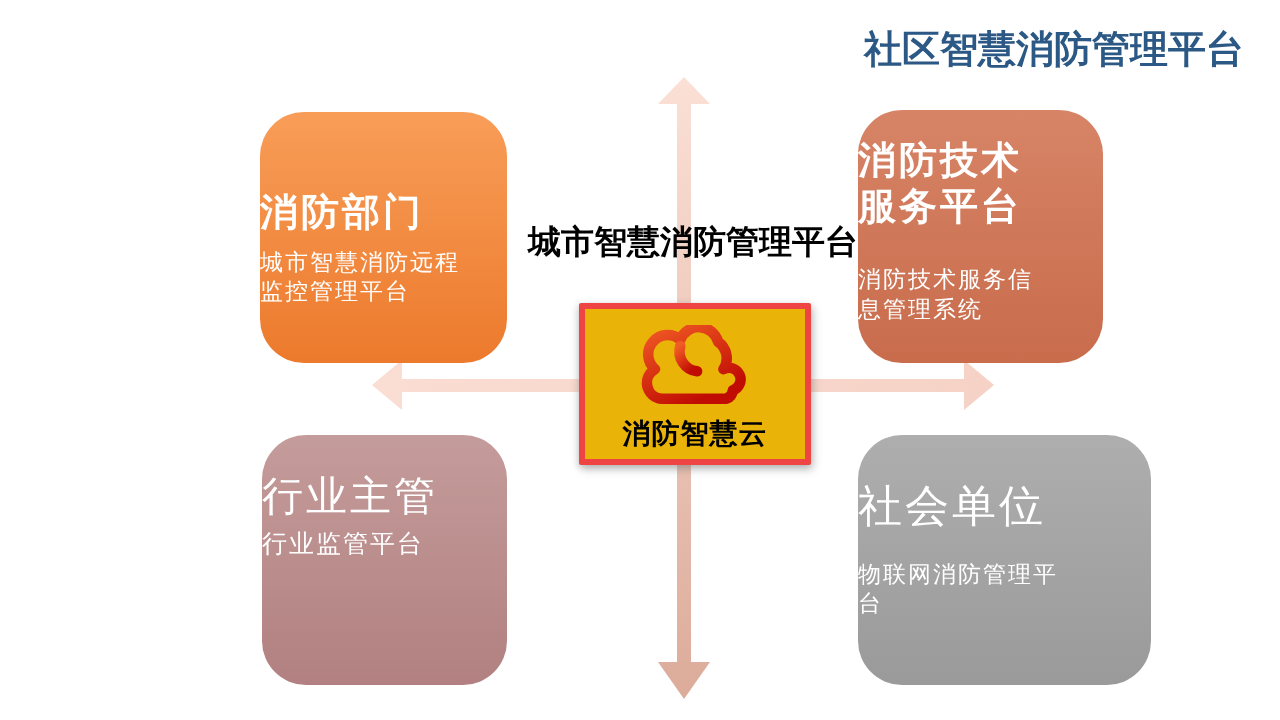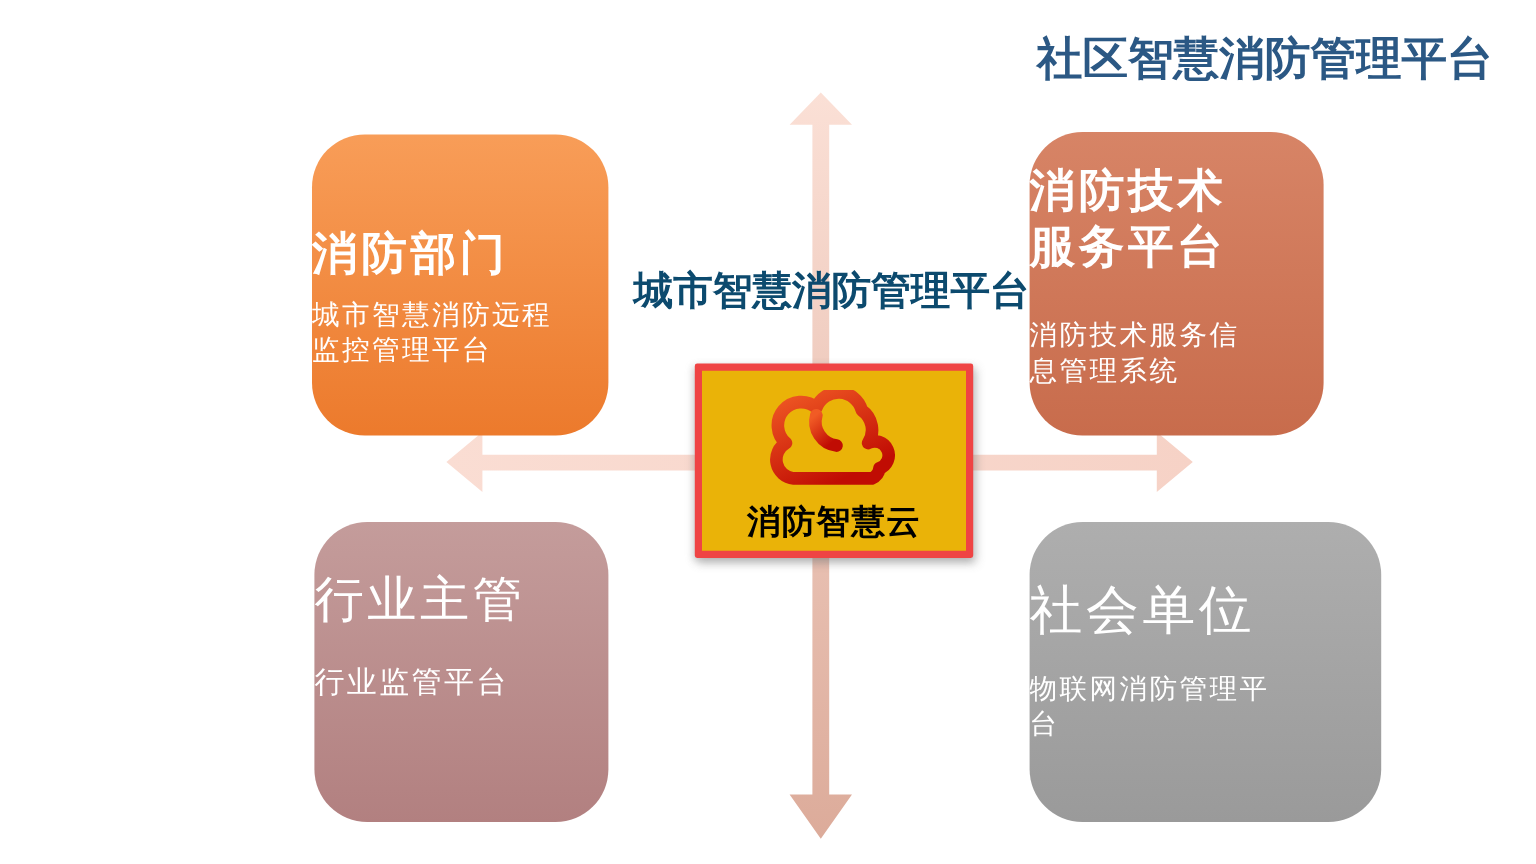--- a/index.html
+++ b/index.html
@@ -19,28 +19,28 @@
   .card-tl{left:260px;top:112px;width:247px;height:251px;padding-top:78px;
            background:linear-gradient(180deg,#F89D58 0%,#EC7A2C 100%);}
   .card-tr{left:858px;top:110px;width:245px;height:253px;padding-top:28px;
            background:linear-gradient(180deg,#D78466 0%,#C86C4C 100%);}
   .card-bl{left:262px;top:435px;width:245px;height:250px;padding-top:40px;
            background:linear-gradient(180deg,#C49C9B 0%,#B28080 100%);}
   .card-br{left:858px;top:435px;width:293px;height:250px;padding-top:48px;
            background:linear-gradient(180deg,#AEAEAE 0%,#9A9A9A 100%);}
 
   .q-title{font-size:38px;font-weight:bold;letter-spacing:3px;line-height:1.2;}
-  .q-title.light{font-weight:400;font-size:41px;}
+  .q-title.light{font-weight:400;font-size:41px;font-family:Liberation Mono, monospace;}
   .q-sub{font-family:"Liberation Serif",serif;font-size:23px;letter-spacing:2px;
          line-height:1.28;margin-top:12px;}
 
   
   .center-heading{position:absolute;left:527px;top:220px;width:332px;text-align:center;
                   font-family:"Liberation Serif",serif;font-weight:bold;font-size:33px;
-                  color:#0c4a6e;z-index:2;white-space:nowrap;}
+                  color:#000000;z-index:2;white-space:nowrap;}
 
   
   .cloud-card{position:absolute;left:579px;top:303px;width:232px;height:162px;z-index:3;
               background:#eab308;border:6px solid #ef4444;border-radius:2px;
               box-shadow:2px 4px 8px rgba(110,110,110,0.45), -2px 2px 6px rgba(150,150,150,0.25);
               text-align:center;box-sizing:border-box;padding-top:16px;}
   .cloud-label{font-size:28px;font-weight:bold;color:#000000;margin-top:6px;letter-spacing:1px;}
 </style>
 </head>
 <body>
@@ -80,21 +80,21 @@
     <div class="q-sub" style="margin-top:36px;">
       <span>消防技术服务信</span><br>
       <span>息管理系统</span>
     </div>
   </div>
 
   <div class="card card-bl">
     <div class="q-title light">
       <span>行业主管</span><br>
     </div>
-    <div class="q-sub" style="margin-top:30px;font-size:25px;">
+    <div class="q-sub" style="margin-top:4px;font-size:25px;">
       <span>行业监管平台</span>
     </div>
   </div>
 
   <div class="card card-br">
     <div class="q-title light" style="font-size:44px;">社会单位</div>
     <div class="q-sub" style="margin-top:24px;">
       <span>物联网消防管理平</span><br>
       <span>台</span>
     </div>

